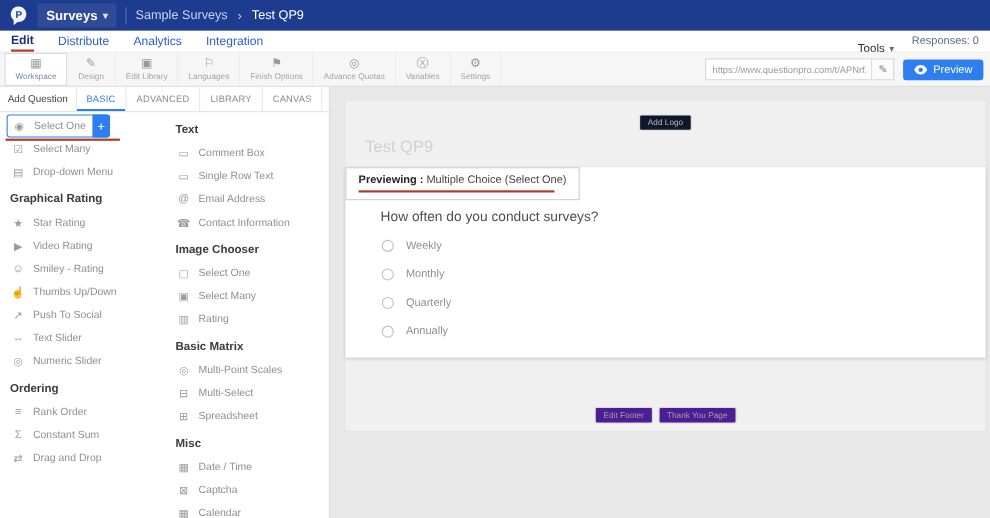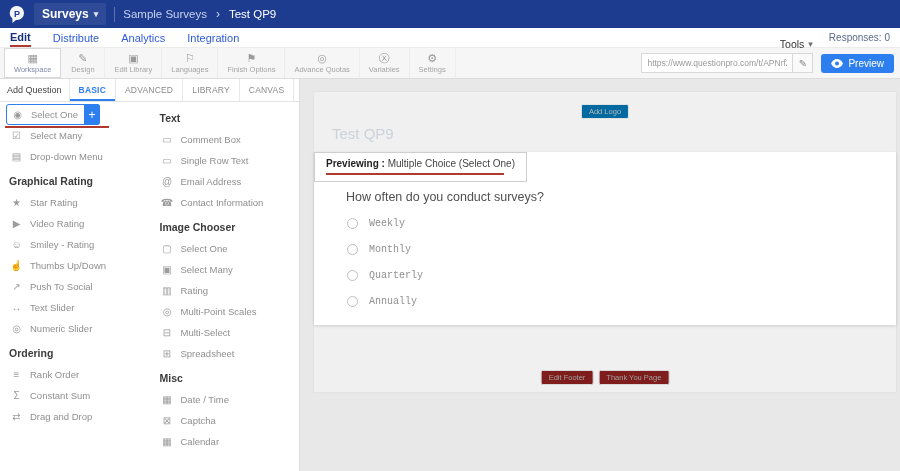--- a/index.html
+++ b/index.html
@@ -49,48 +49,48 @@
   .preview-btn { display:flex; align-items:center; gap:5px; background:var(--accent_blue,#2d7ff0); color:#fff; font-size:10px; padding:4px 10px; border-radius:3px; border:none; cursor:pointer;justify-content:center; }
 
   
   .content { display:flex; height:392px; }
 
   
   .panel { width:300px; background:#fff; border-right:1px solid #ddd; display:flex; flex-direction:column; flex:none; }
   .panel-header { height:23px; display:flex; align-items:stretch; border-bottom:1px solid #e3e3e3; flex:none; }
   .add-q { display:flex; align-items:center; padding:0 7px; color:#444; font-size:9px; white-space:nowrap; }
   .ptab { display:flex; align-items:center; padding:0 9px; color:#8a8a8a; border-left:1px solid #e8e8e8; font-size:8.5px; letter-spacing:.2px; cursor:pointer; }
-  .ptab.active { color:var(--accent_blue,#2d7ff0); box-shadow:inset 0 -2px 0 var(--accent_blue,#2d7ff0); font-weight:bold; }
+  .ptab.active { color:var(--accent_blue,#2d7ff0); box-shadow:inset 0 -2px 0 var(--accent_blue,#2d7ff0); font-weight:normal; }
   .panel-close { margin-left:auto; display:flex; align-items:center; padding:0 10px; color:#777; font-size:12px; cursor:pointer; border-left:1px solid #e8e8e8; }
   .panel-body { flex:1; display:flex; padding:2px 2px; overflow:hidden; }
   .qcol { flex:1; padding:0 4px; }
   .qcol + .qcol { padding-left:10px; }
   .qsection-title { font-size:10.5px; font-weight:bold; color:#3b3b3b; padding:8px 3px 5px; }
   .qitem { display:flex; align-items:center; gap:7px; height:21px; padding:0 4px; color:#8f8f8f; font-size:9.5px; position:relative; cursor:pointer; white-space:nowrap; }
   .qicon { width:13px; text-align:center; font-size:10px; color:#9c9c9c; flex:none; }
   .qitem.highlighted { border:1px solid var(--accent_blue,#2d7ff0); border-radius:3px; width:94px; padding-right:18px; background:#fff; }
   .plus-btn { position:absolute; right:-1px; top:-1px; height:21px; width:16px; background:var(--accent_blue,#2d7ff0); color:#fff; border-radius:0 3px 3px 0; display:flex; align-items:center; justify-content:center; font-size:12px; cursor:pointer; }
   .red-underline { position:absolute; left:-2px; bottom:-4px; width:104px; height:2px; background:var(--highlight_red,#b03a2e); }
 
   
   .stage { flex:1; background:#e8e8e9; position:relative; overflow:hidden; }
   .survey-card { position:absolute; left:13px; right:3px; top:12px; height:302px; background:#f0f0f1; border:1px solid #e3e3e4; }
-  .add-logo { position:absolute; top:12px; left:50%; transform:translateX(-50%); font-size:7.5px; color:#b9b9b9; background:#0369a1; border:1px solid #e2e2e2; padding:2px 7px; border-radius:2px; cursor:pointer; white-space:nowrap; }
+  .add-logo { position:absolute; top:12px; left:50%; transform:translateX(-50%); font-size:7.5px; color:#b9b9b9; background:#0f172a; border:1px solid #e2e2e2; padding:2px 7px; border-radius:2px; cursor:pointer; white-space:nowrap; }
   .survey-title { position:absolute; top:33px; left:18px; font-size:15px; color:#ccd2da; }
   .preview-panel { position:absolute; left:0; right:0; top:60px; height:173px; background:#fff; box-shadow:0 1px 3px rgba(0,0,0,.15);padding-left:20px; }
   .preview-tab { position:absolute; top:0; left:0; background:#fff; border:1px solid #cfcfcf; padding:5px 11px 6px; font-size:10px; color:#444; white-space:nowrap; }
   .preview-tab .pv-prefix { font-weight:bold; color:#222; }
   .tab-underline { height:2px; background:var(--highlight_red,#b03a2e); margin-top:4px; width:94%; }
   .question { position:absolute; top:38px; left:32px; font-size:12.5px; color:#4f4f4f; }
-  .options { position:absolute; top:63px; left:33px; display:flex; flex-direction:column; gap:10px;font-family:Liberation Mono, monospace; }
+  .options { position:absolute; top:63px; left:33px; display:flex; flex-direction:column; gap:10px; }
   .option { display:flex; align-items:center; gap:11px; height:16px; cursor:pointer; }
   .radio { width:11px; height:11px; border:1px solid #bfbfbf; border-radius:50%; background:#fff; flex:none; }
   .option-label { font-size:10px; color:#8f8f8f; }
   .footer-chips { position:absolute; bottom:7px; left:50%; transform:translateX(-50%); display:flex; gap:5px; }
-  .chip { background:#7f1d1d; border:1px solid #d8d8d8; color:#a0a0a0; font-size:7.5px; padding:2px 7px; border-radius:2px; cursor:pointer; white-space:nowrap;margin-top:28px; }
+  .chip { background:#4c1d95; border:1px solid #d8d8d8; color:#a0a0a0; font-size:7.5px; padding:2px 7px; border-radius:2px; cursor:pointer; white-space:nowrap;margin-top:28px; }
 </style>
 </head>
 <body>
 
 <div class="app">
 
   <div class="topbar">
     <div class="logo">
       <svg width="18" height="18" viewBox="0 0 18 18">
         <path d="M9 1a7 7 0 0 1 7 7 7 7 0 0 1-7 7H8l-3.6 3V13.4A7 7 0 0 1 9 1z" fill="#ffffff" opacity="0.95"></path>
@@ -288,20 +288,21 @@
               <span class="qicon">▣</span>
               <span class="qlabel">Select Many</span>
             </div>
             <div class="qitem">
               <span class="qicon">▥</span>
               <span class="qlabel">Rating</span>
             </div>
           </div>
 
           <div class="qsection">
+            <div class="qsection-title">Basic Matrix</div>
             <div class="qitem">
               <span class="qicon">◎</span>
               <span class="qlabel">Multi-Point Scales</span>
             </div>
             <div class="qitem">
               <span class="qicon">⊟</span>
               <span class="qlabel">Multi-Select</span>
             </div>
             <div class="qitem">
               <span class="qicon">⊞</span>

